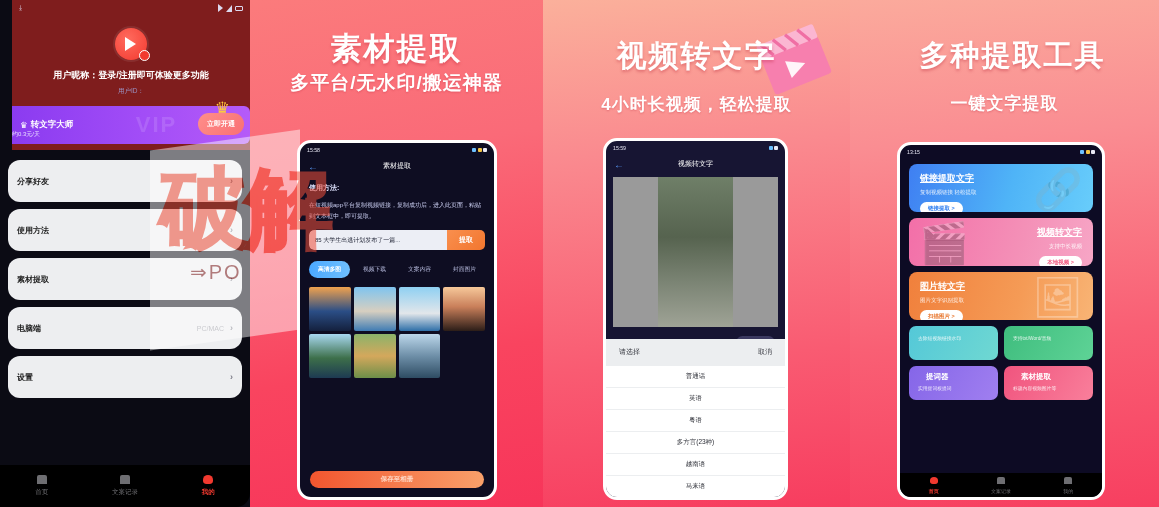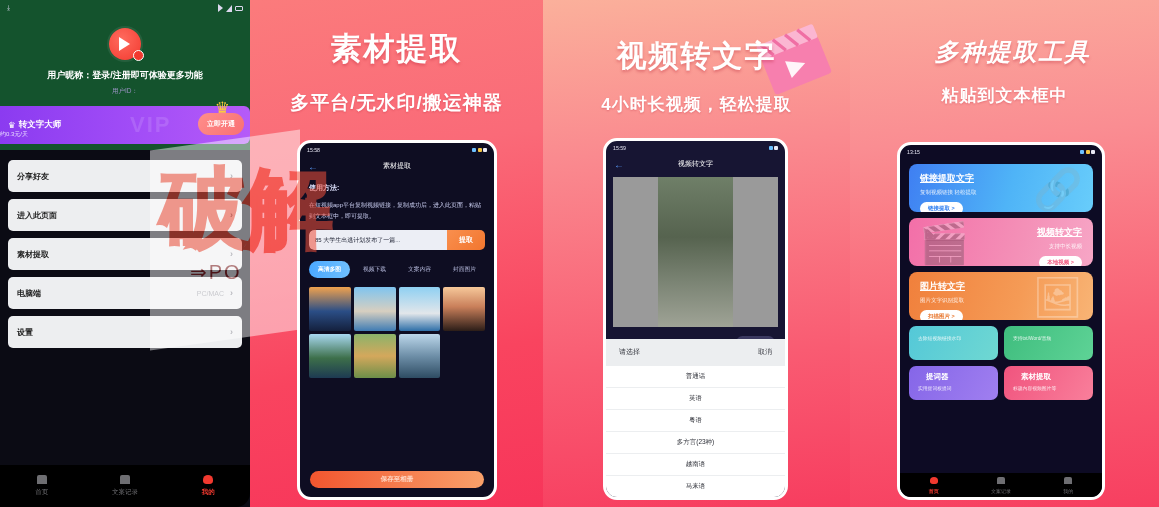--- a/index.html
+++ b/index.html
@@ -22,21 +22,21 @@
   }
   .wm-white-box {
     position: absolute; left: 0; top: 0; width: 150px; height: 200px;
     background: rgba(255,255,255,.85); transform: skewY(-8deg);
   }
   .wm-sub { position: absolute; left: 40px; top: 120px; font-size: 20px; color: #7f1d1d; letter-spacing: 2px;}
 
   
   .panel { position: relative; overflow: hidden; }
   .p1 { width: 250px; height: 507px; background: #0b0b14; }
-  .p1-top { background: #14532d; padding-bottom: 6px; position: relative; }
+  .p1-top { background: #7f1d1d; padding-bottom: 6px; position: relative; margin-left: 12px; }
   .p1 .statusbar {
     height: 16px; display: flex; align-items: center; justify-content: space-between;
     padding: 0 7px; font-size: 7px; color: #dcd8ee;
   }
   .sb-icons { display:flex; gap:3px; align-items:center; }
   .sb-tri { width:0;height:0;border-left:5px solid #dcd8ee;border-top:4px solid transparent;border-bottom:4px solid transparent; }
   .sb-bat { width:8px;height:5px;border:1px solid #dcd8ee;border-radius:1px; }
   .sb-bars { width:0;height:0;border-left:6px solid transparent;border-bottom:7px solid #dcd8ee; }
   .avatar-wrap { display:flex; justify-content:center; margin-top:12px; }
   .avatar {
@@ -62,21 +62,21 @@
   .vip-watermark { position:absolute; left:52%; top:6px; font-size:22px; font-weight:700; color:rgba(255,255,255,.13); letter-spacing:2px;}
   .vip-crown { position:absolute; right:20px; top:-8px; font-size:17px; color:#ffc83d; }
   .vip-title { color:#fff; font-size:8.5px; font-weight:700; display:flex; align-items:center; gap:3px; }
   .vip-sub { position:absolute; left:0px; top:24px; color:#e8dcff; font-size:6px; }
   .vip-btn {
     position:absolute; right:6px; top:7px; background:linear-gradient(135deg,#ff8f8a,#f96f74);
     color:#fff; font-size:7px; padding:6px 9px; border-radius:11px; font-weight:700; white-space:nowrap;
   }
   .menu { padding: 10px 8px 0 8px; }
   .menu-item {
-    background: #edeef0; border-radius: 5px; height: 32px; display:flex; align-items:center;
+    background: #edeef0; border-radius: 12px; height: 42px; display:flex; align-items:center;
     padding: 0 9px; margin-bottom: 7px; font-size: 8px; color:#222; font-weight:700;
   }
   .menu-item .spacer { flex:1; }
   .menu-item .side { color:#9a9aa2; font-weight:400; font-size:7px; margin-right:6px; }
   .chev { color:#7d7d88; font-size:9px; }
   .p1-bottomnav {
     position:absolute; left:0; right:0; bottom:0; height:42px; background:#000;
     display:flex; align-items:center; border-radius: 0 0 14px 0;
   }
   .navitem { flex:1; text-align:center; color:#6e6e72; font-size:6.5px; }
@@ -89,24 +89,24 @@
   .p2 { width: 293px; background: linear-gradient(170deg,#fb7b7c 0%, #fa6a78 32%, #f9445f 70%, #f7355a 100%); }
   .p3 { width: 307px; background: linear-gradient(175deg,#fbb09b 0%, #fa8a8f 30%, #f95b72 70%, #f73d5f 100%); }
   .p4 { width: 309px; background: linear-gradient(175deg,#fbaa9c 0%, #fa8d92 28%, #f95f74 66%, #f73f60 100%); }
 
   .promo-title {
     position:relative; z-index:3; text-align:center; color:#fff; font-weight:700;
     font-size: 31px; letter-spacing: 2px; text-shadow: 0 2px 3px rgba(180,30,50,.35);
     padding-top: 28px;
   }
   .p3 .promo-title, .p4 .promo-title { font-size: 30px; padding-top: 36px; }
-  .p4 .promo-title { margin-left: 16px; font-size: 24px; font-style: italic; }
+  .p4 .promo-title { margin-left: 16px; font-size: 29px; }
   .promo-sub {
     position:relative; z-index:3; text-align:center; color:#fff; font-weight:700;
-    font-size: 19px; letter-spacing:1px; margin-top: 20px; text-shadow: 0 1px 2px rgba(180,30,50,.3);
+    font-size: 19px; letter-spacing:1px; margin-top: 0; text-shadow: 0 1px 2px rgba(180,30,50,.3);
   }
   .p3 .promo-sub, .p4 .promo-sub { font-size:17px; margin-top:16px; }
   .clapper {
     position:absolute; right: 14px; top: 22px; z-index:2; width:86px; height:74px;
     transform: rotate(-14deg);
   }
 
   
   .phone {
     position:absolute; z-index:4; background:#0e0d22; border: 3px solid #ffffff;
@@ -214,21 +214,21 @@
       </div>
     </div>
 
     <div class="menu">
       <div class="menu-item">
         <span>分享好友</span>
         <span class="spacer"></span>
         <span class="chev">›</span>
       </div>
       <div class="menu-item">
-        <span>进入此页面</span>
+        <span>使用方法</span>
         <span class="spacer"></span>
         <span class="chev">›</span>
       </div>
       <div class="menu-item">
         <span>素材提取</span>
         <span class="spacer"></span>
         <span class="chev">›</span>
       </div>
       <div class="menu-item">
         <span>电脑端</span>
@@ -352,21 +352,21 @@
         <div class="sheet-item">粤语</div>
         <div class="sheet-item">多方言(23种)</div>
         <div class="sheet-item">越南语</div>
         <div class="sheet-item">马来语</div>
       </div>
     </div>
   </div>
 
   <div class="promo p4">
     <div class="promo-title">多种提取工具</div>
-    <div class="promo-sub">粘贴到文本框中</div>
+    <div class="promo-sub">一键文字提取</div>
 
     <div class="phone ph4">
       <div class="ph-status">
         <span>13:15</span>
         <span class="ph-dots">
           <i class="dot" style="background:#6cc0ff"></i>
           <i class="dot" style="background:#f5c542"></i>
           <i class="dot" style="background:#e8e8f5"></i>
         </span>
       </div>

